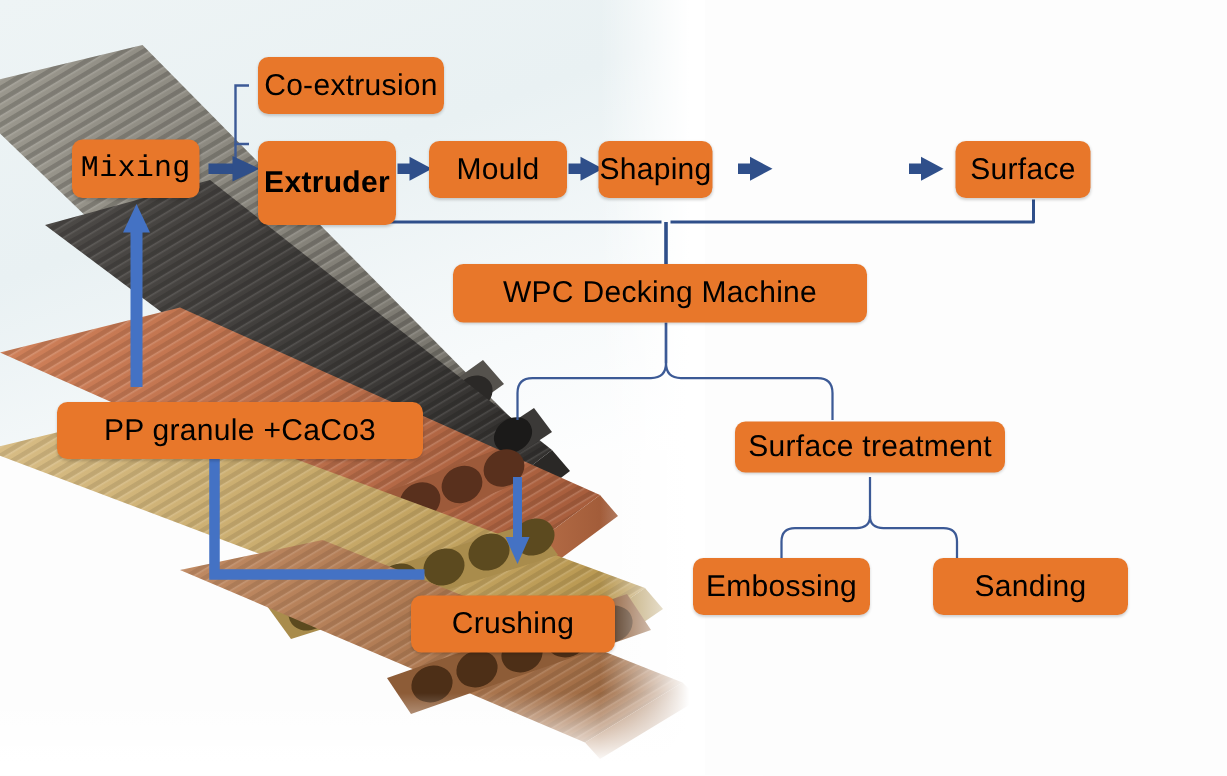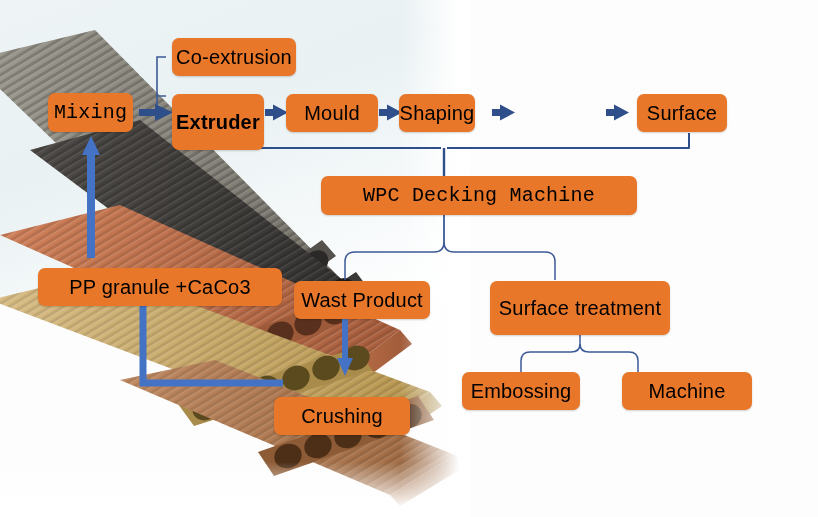--- a/index.html
+++ b/index.html
@@ -250,41 +250,38 @@
 
   <div class="box" style="left:399px;top:94px;width:76px;height:38px;">
     <span>Shaping</span>
   </div>
 
 
   <div class="box" style="left:637px;top:94px;width:90px;height:38px;">
     <span>Surface</span>
   </div>
 
-  <div class="box" style="left:321px;top:176px;width:316px;height:39px;font-family:Liberation Mono, monospace;">
+  <div class="box" style="left:302px;top:176px;width:276px;height:39px;">
     <span>WPC Decking Machine</span>
   </div>
 
   <div class="box" style="left:38px;top:268px;width:244px;height:38px;">
     <span>PP granule +CaCo3</span>
   </div>
 
-  <div class="box" style="left:294px;top:281px;width:136px;height:38px;">
-    <span>Wast Product</span>
-  </div>
-
-  <div class="box" style="left:490px;top:281px;width:180px;height:54px;">
+
+  <div class="box" style="left:490px;top:281px;width:180px;height:34px;">
     <span>Surface treatment</span>
   </div>
 
   <div class="box" style="left:274px;top:365px;width:136px;height:38px;margin-top:32px;">
     <span>Crushing</span>
   </div>
 
   <div class="box" style="left:462px;top:372px;width:118px;height:38px;">
     <span>Embossing</span>
   </div>
 
   <div class="box" style="left:622px;top:372px;width:130px;height:38px;">
-    <span>Machine</span>
+    <span>Sanding</span>
   </div>
 
 </div>
 
 </body></html>

